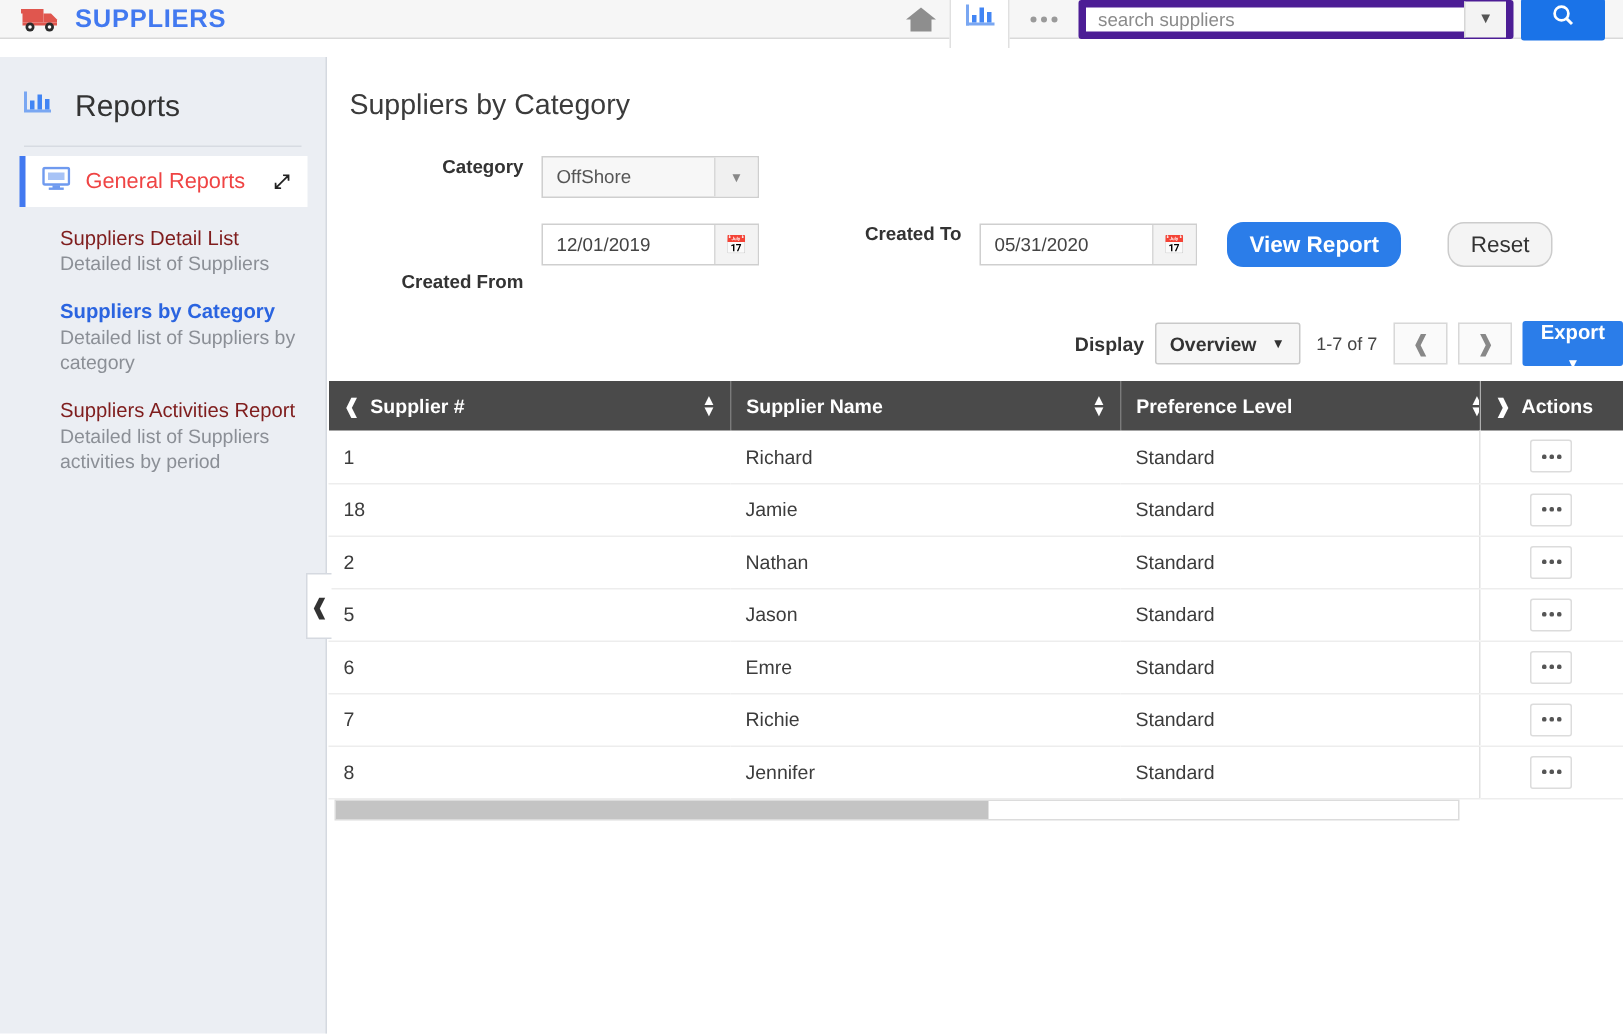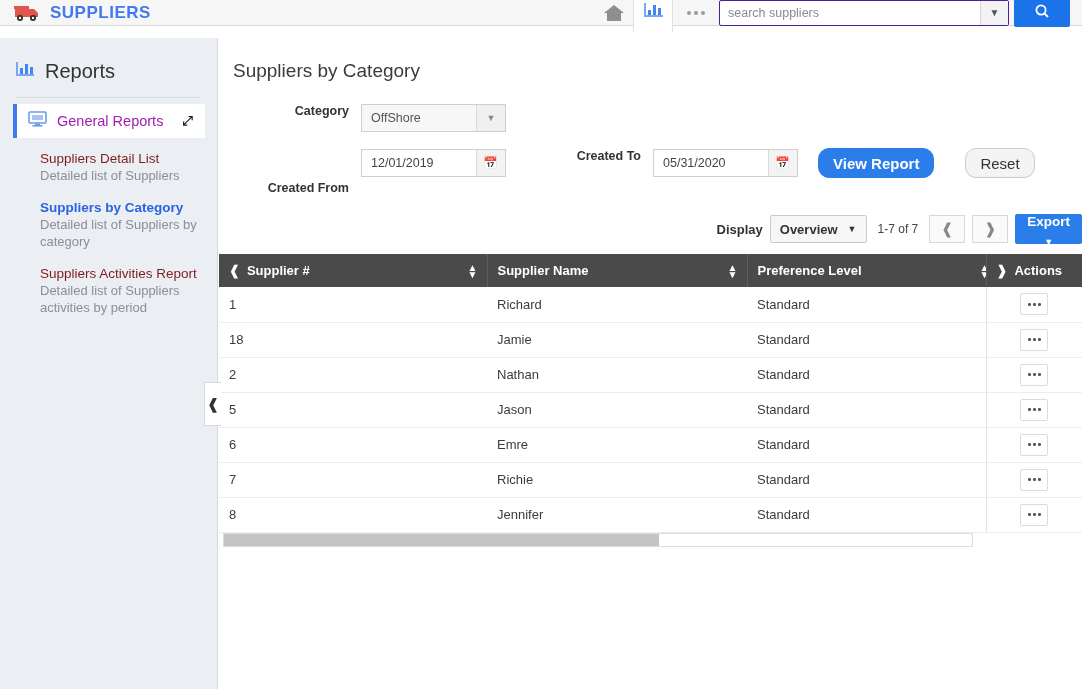--- a/index.html
+++ b/index.html
@@ -52,21 +52,21 @@
     width: 4px; height: 4px; border-radius: 50%;
     background: #9a9a9a; display: block;
   }
 
   .searchwrap {
     display: flex; align-items: center;
     margin-right: 12px;
   }
   .searchbox {
     width: 290px; height: 26px;
-    border: 1px solid #4c1d95;
+    border: 5px solid #4c1d95;
     background: #fff;
     display: flex; align-items: center;
     border-radius: 2px;
   }
   .searchbox input {
     border: 0; outline: none; flex: 1;
     font-size: 12.5px; color: #333;
     font-family: "Liberation Sans", sans-serif;
     padding: 0 8px; background: transparent;
     height: 24px;
@@ -89,41 +89,41 @@
   }
 
   
   .sidebar {
     position: absolute; left: 0; top: 38px;
     width: 218px; height: 651px;
     background: #ebeef3;
     border-right: 1px solid #d5d9e0;
   }
   .side-head {
-    display: flex; align-items: center; gap: 9px;
+    display: flex; align-items: center; gap: 14px;
     padding: 22px 0 14px 16px;
   }
   .side-head-text { font-size: 20px; color: #333; }
   .side-sep {
     height: 1px; background: #d7dbe2;
     margin: 0 16px 6px 16px;
   }
   .group-item {
     position: relative;
     height: 34px; margin: 0 12px 0 16px;
     background: #ffffff;
     display: flex; align-items: center; gap: 10px;
     padding-left: 12px;
     cursor: pointer;
   }
   .group-item::before {
     content: ""; position: absolute; left: -3px; top: 0;
     width: 4px; height: 34px; background: #4279f0;
   }
-  .group-label { color: #a21caf; font-size: 14.5px; flex: 1; }
+  .group-label { color: #ef4444; font-size: 14.5px; flex: 1; }
   .group-chevron { color: #222; font-size: 13px; margin-right: 12px; font-weight: bold;}
 
   .report-list { padding: 12px 0 0 0; }
   .report-item { padding: 0 16px 0 40px; margin-bottom: 15px; cursor: pointer; }
   .report-name { font-size: 13.5px; color: #7f1d1d; line-height: 17px; }
   .report-item.active .report-name { color: #2a64e0; font-weight: bold; }
   .report-desc { font-size: 13px; color: #8b8f96; line-height: 17px; }
 
   .collapse-handle {
     position: absolute; left: 204px; top: 382px;

